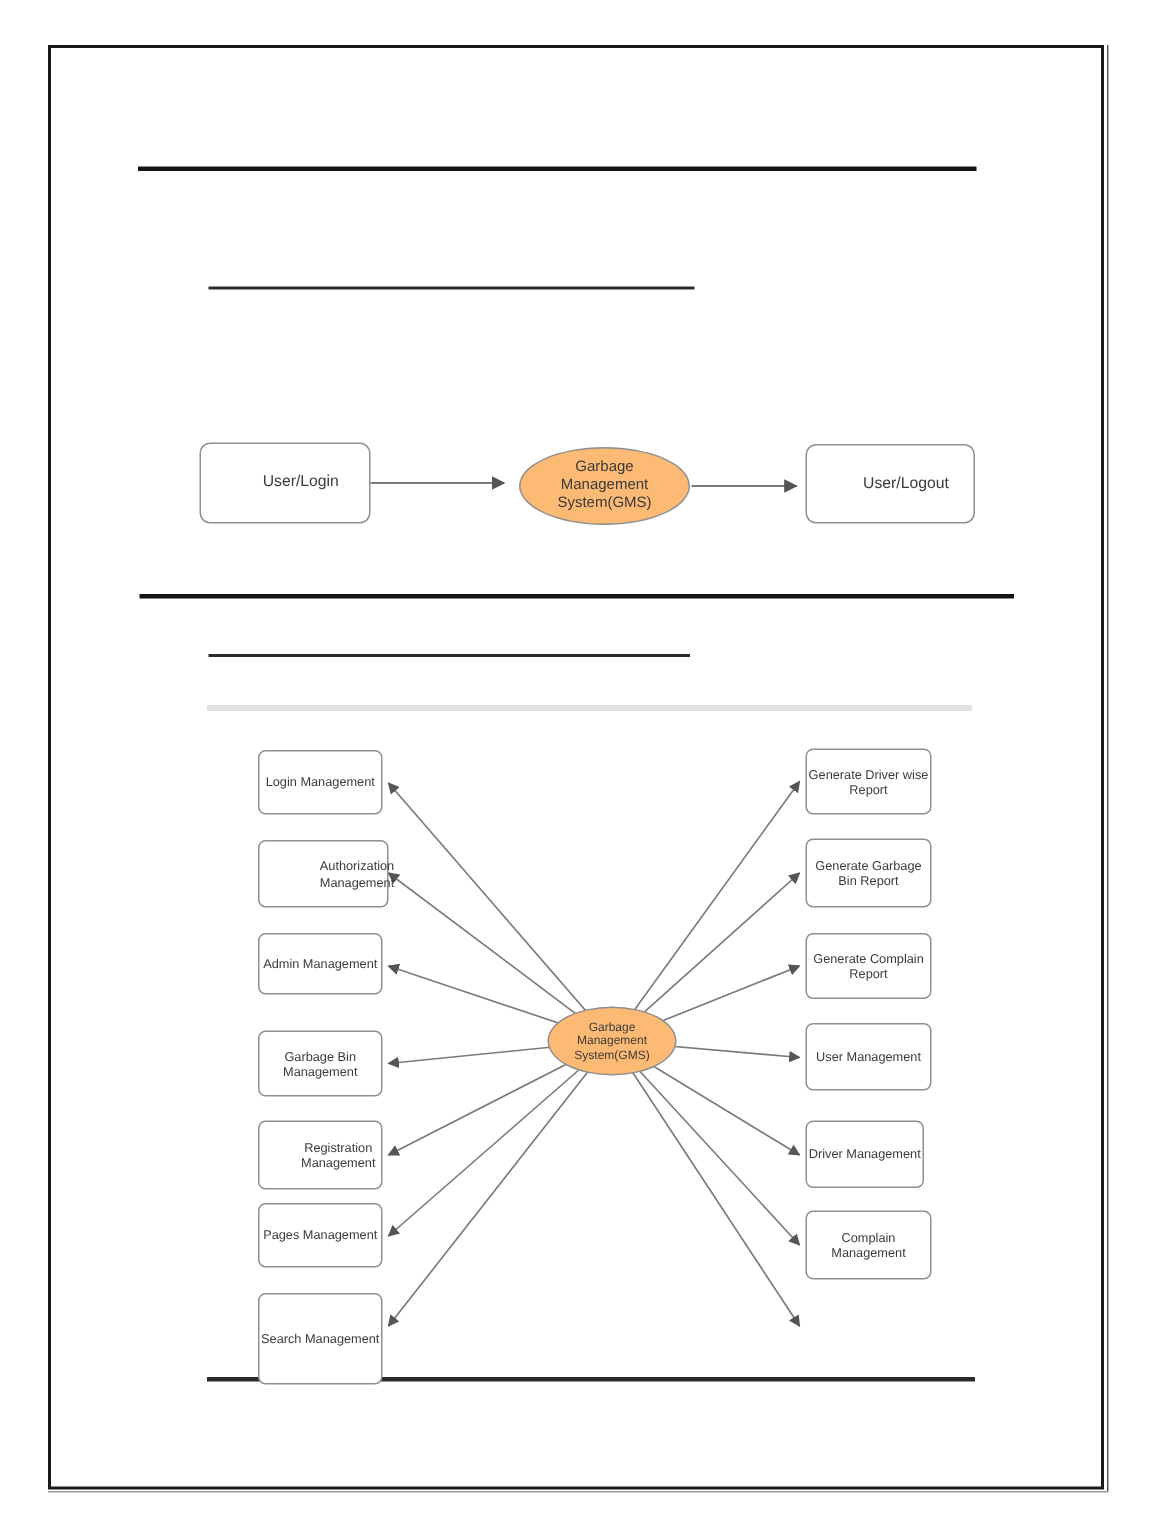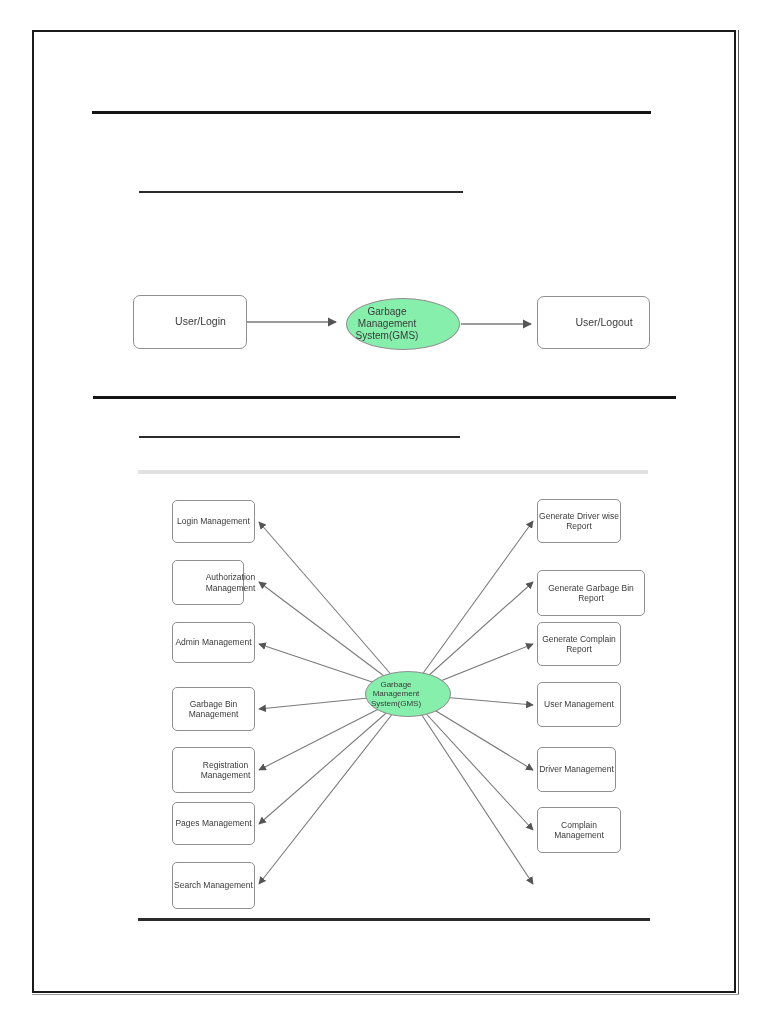--- a/index.html
+++ b/index.html
@@ -17,23 +17,23 @@
   .gray-band{position:absolute;background:#e2e2e2;}
   .node{
     position:absolute;box-sizing:border-box;background:#ffffff;
     border:1.3px solid #8f8f8f;border-radius:6px;
     display:flex;align-items:center;justify-content:center;text-align:center;
     color:#3a3a3a;z-index:3;padding-left:21px;
   }
   .node-lg{font-size:10.5px;line-height:1.25;border-radius:7px;}
   .node-sm{font-size:8.5px;line-height:1.22;border-radius:5px;padding:1px;}
   .ellipse{
-    position:absolute;box-sizing:border-box;background:#86efac;
+    position:absolute;box-sizing:border-box;background:#fdba74;
     border:1.3px solid #8f8f8f;border-radius:50%;
-    display:flex;align-items:center;justify-content:flex-start;text-align:center;
+    display:flex;align-items:center;justify-content:center;text-align:center;
     color:#3a3a3a;z-index:3;
   }
   .ellipse .inner{display:block;}
   #arrow-layer{position:absolute;left:0;top:0;width:768px;height:1024px;z-index:2;pointer-events:none;}
 </style>
 </head>
 <body>
 
 <div id="page">
 
@@ -84,27 +84,27 @@
     <span class="inner" style="width:80px;">Garbage Management System(GMS)</span>
   </div>
 
   <div class="node node-lg" style="left:537px;top:296px;width:113px;height:53px;">User/Logout</div>
 
   <div class="ellipse" style="left:365px;top:671px;width:86px;height:46px;font-size:8px;line-height:1.2;">
     <span class="inner" style="width:60px;">Garbage Management System(GMS)</span>
   </div>
 
   <div class="node node-sm" style="left:172px;top:500px;width:83px;height:43px;text-align:right;">Login Management</div>
-  <div class="node node-sm" style="left:172px;top:560px;width:72px;height:45px;padding-left:46px;">Authorization Management</div>
+  <div class="node node-sm" style="left:172px;top:560px;width:87px;height:45px;padding-left:46px;">Authorization Management</div>
   <div class="node node-sm" style="left:172px;top:622px;width:83px;height:41px;">Admin Management</div>
   <div class="node node-sm" style="left:172px;top:687px;width:83px;height:44px;">Garbage Bin Management</div>
   <div class="node node-sm" style="left:172px;top:747px;width:83px;height:46px;padding-left:25px;">Registration Management</div>
   <div class="node node-sm" style="left:172px;top:802px;width:83px;height:43px;">Pages Management</div>
-  <div class="node node-sm" style="left:172px;top:862px;width:83px;height:47px;">Search Management</div>
+  <div class="node node-sm" style="left:172px;top:862px;width:83px;height:61px;">Search Management</div>
 
   <div class="node node-sm" style="left:537px;top:499px;width:84px;height:44px;">Generate Driver wise Report</div>
-  <div class="node node-sm" style="left:537px;top:559px;width:108px;height:46px;margin-top:11px;">Generate Garbage Bin Report</div>
+  <div class="node node-sm" style="left:537px;top:559px;width:84px;height:46px;">Generate Garbage Bin Report</div>
   <div class="node node-sm" style="left:537px;top:622px;width:84px;height:44px;">Generate Complain Report</div>
   <div class="node node-sm" style="left:537px;top:682px;width:84px;height:45px;">User Management</div>
   <div class="node node-sm" style="left:537px;top:747px;width:79px;height:45px;">Driver Management</div>
   <div class="node node-sm" style="left:537px;top:807px;width:84px;height:46px;">Complain Management</div>
 
 </div>
 
 </body></html>

